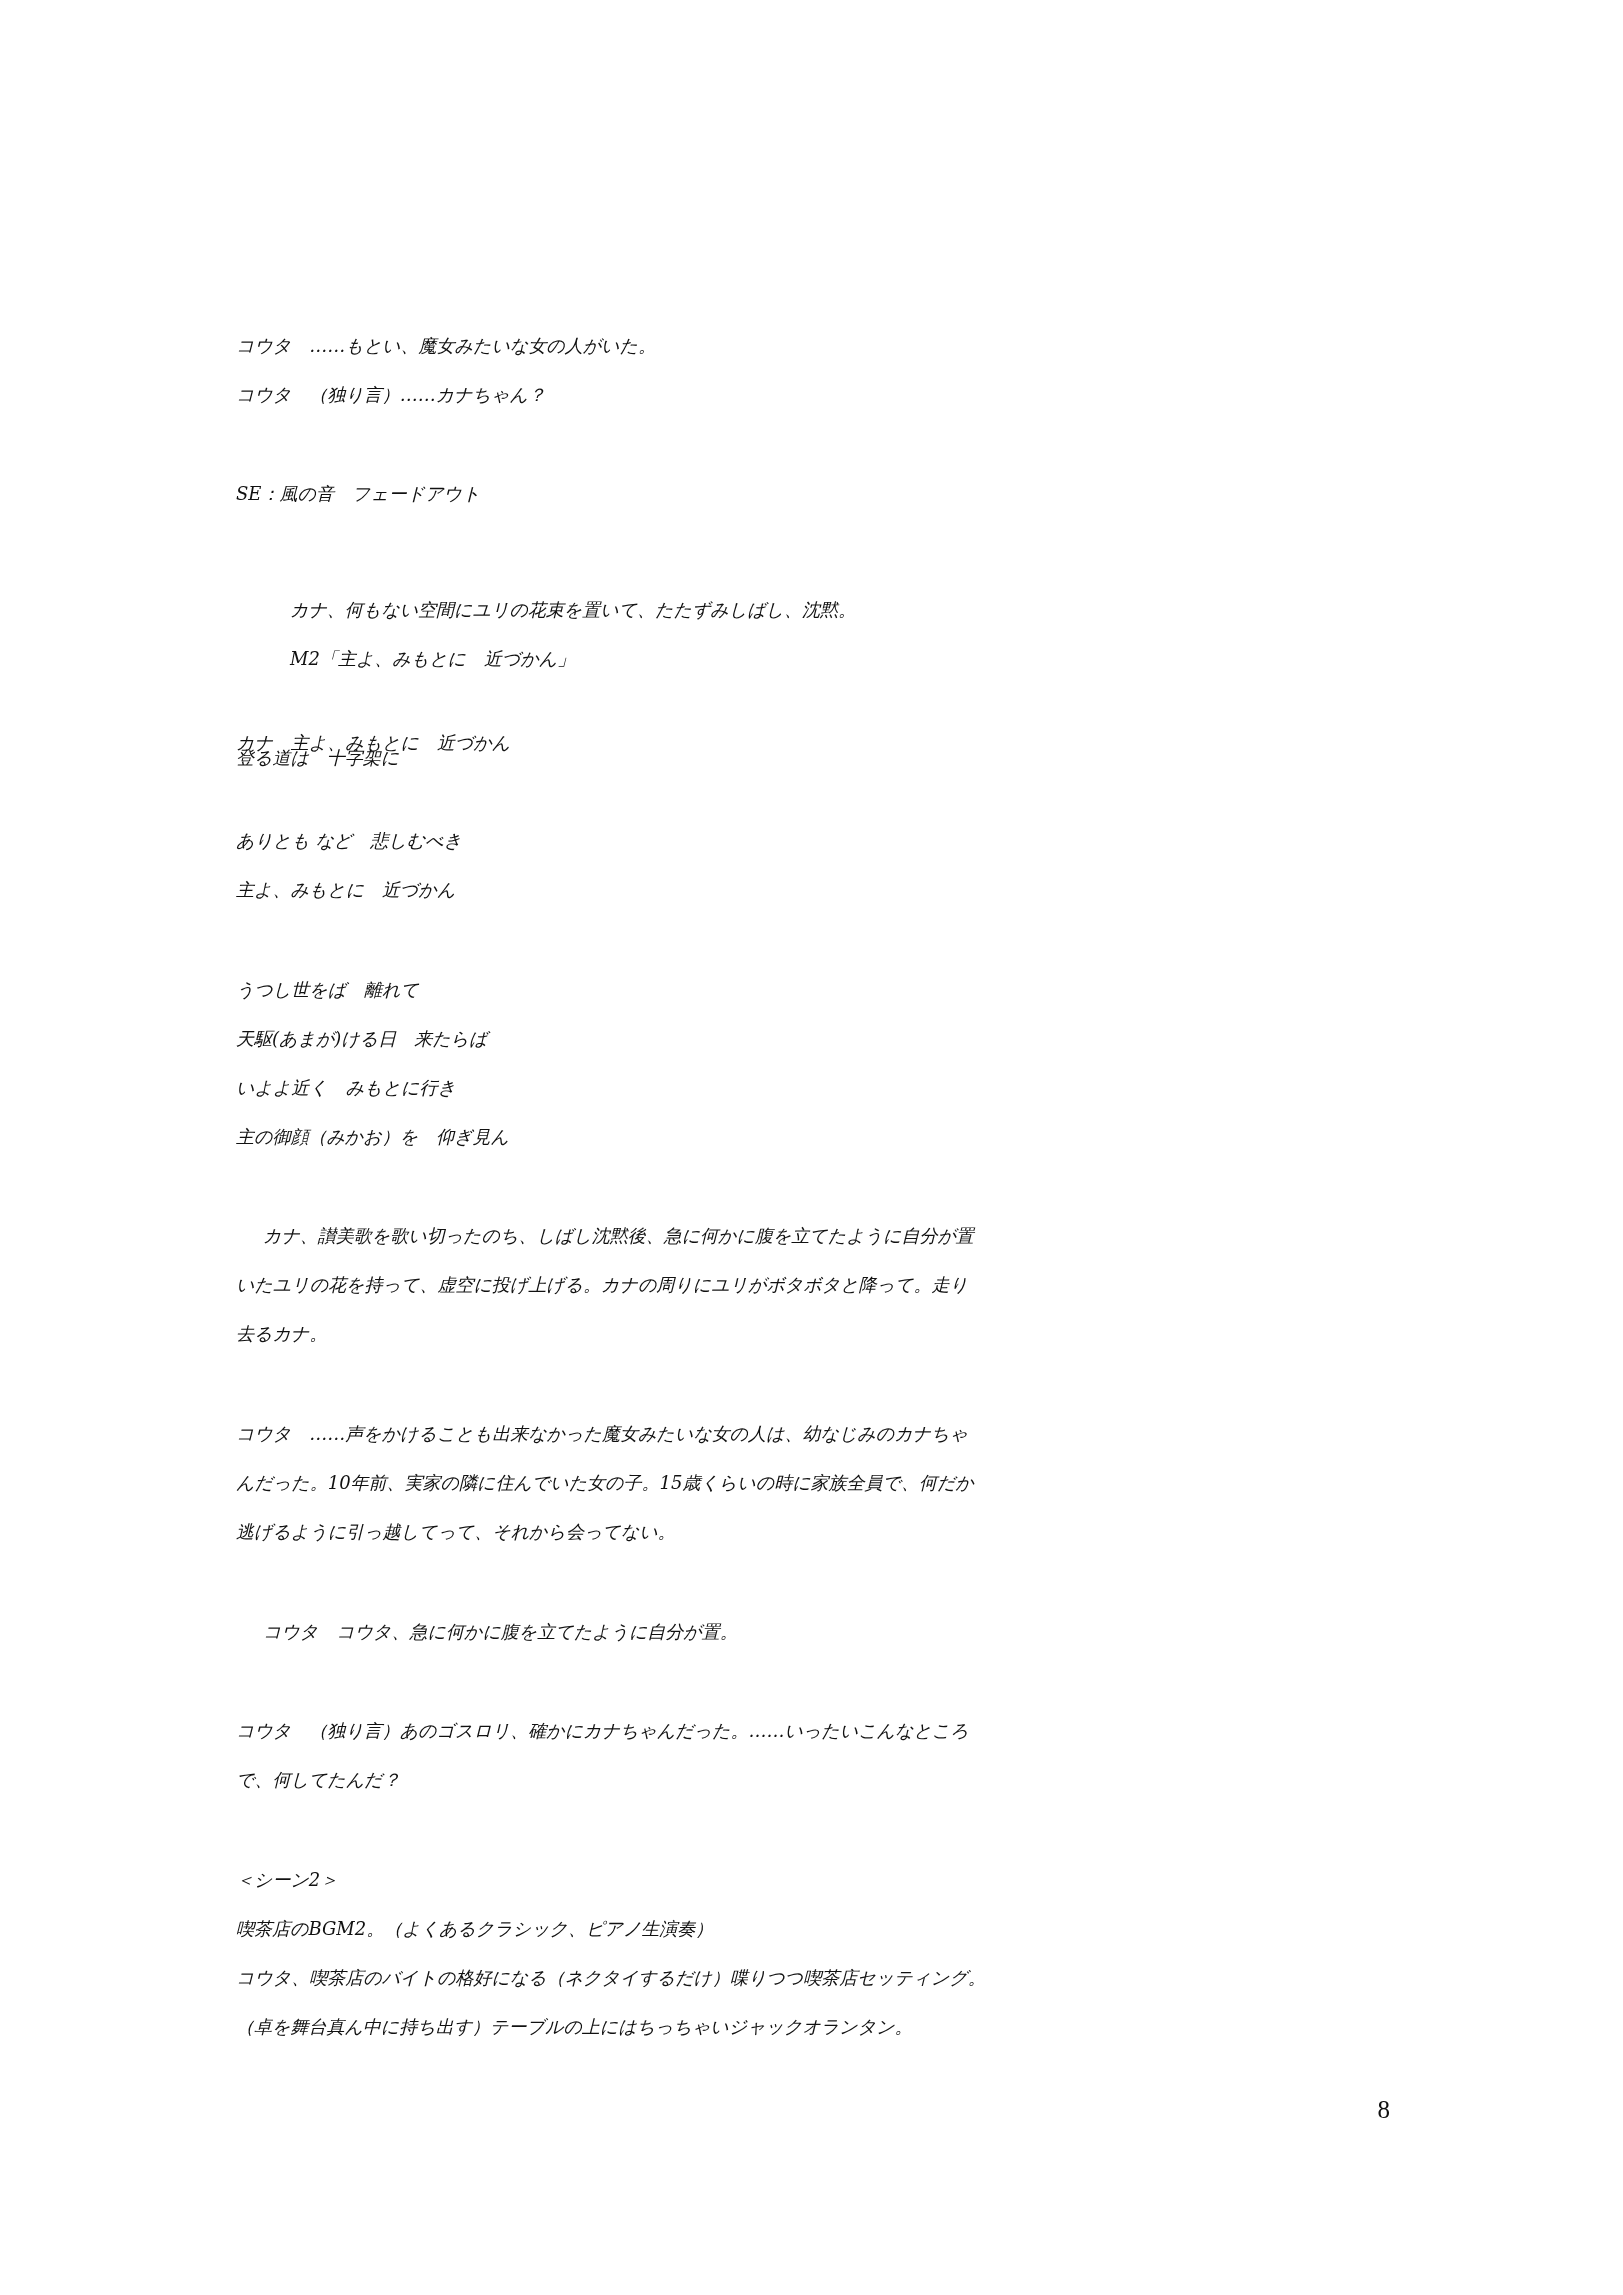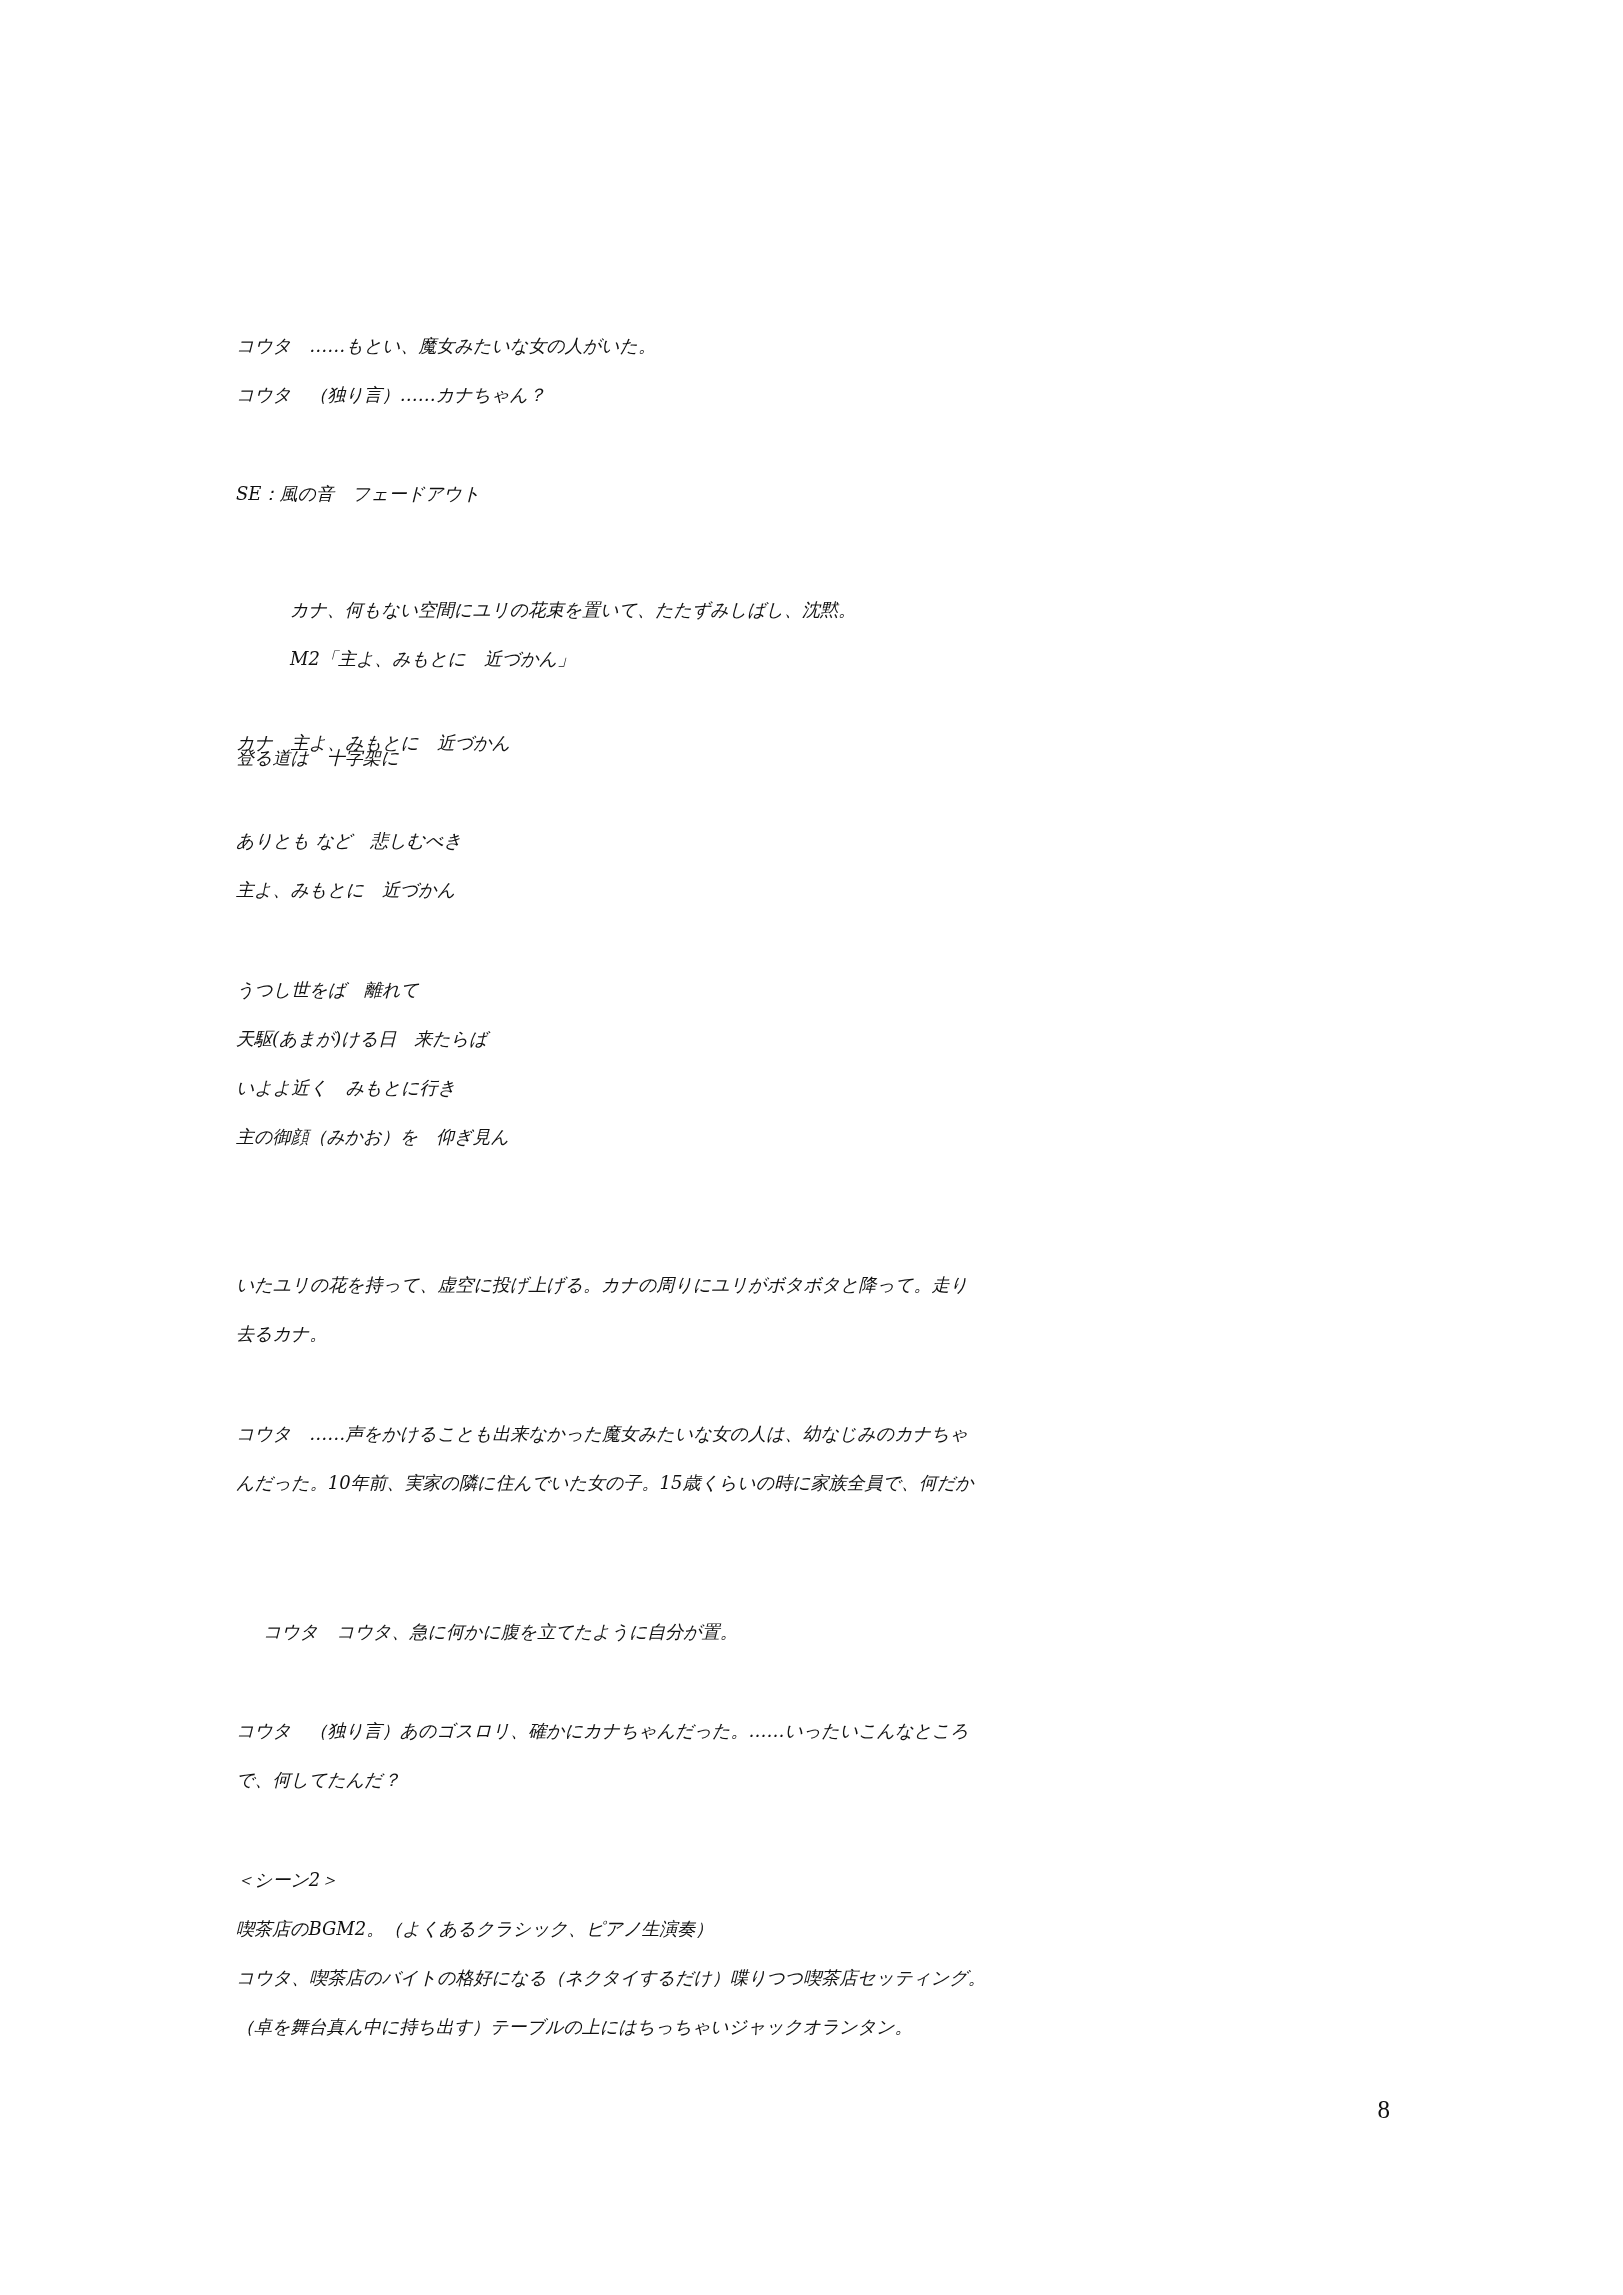--- a/index.html
+++ b/index.html
@@ -58,25 +58,27 @@
   <div class="line" style="top:728px">カナ　主よ、みもとに　近づかん</div>
   <div class="line" style="top:743px">登る道は　十字架に</div>
   <div class="line" style="top:826px">ありとも など　悲しむべき</div>
   <div class="line" style="top:875px">主よ、みもとに　近づかん</div>
 
   <div class="line" style="top:975px">うつし世をば　離れて</div>
   <div class="line" style="top:1024px">天駆(あまが)ける日　来たらば</div>
   <div class="line" style="top:1073px">いよよ近く　みもとに行き</div>
   <div class="line" style="top:1122px">主の御顔（みかお）を　仰ぎ見ん</div>
 
+  <div class="line indent1" style="top:1221px">カナ、讃美歌を歌い切ったのち、しばし沈黙後、急に何かに腹を立てたように自分が置</div>
   <div class="line" style="top:1270px">いたユリの花を持って、虚空に投げ上げる。カナの周りにユリがボタボタと降って。走り</div>
   <div class="line" style="top:1319px">去るカナ。</div>
 
   <div class="line" style="top:1419px">コウタ　……声をかけることも出来なかった魔女みたいな女の人は、幼なじみのカナちゃ</div>
   <div class="line" style="top:1468px">んだった。10年前、実家の隣に住んでいた女の子。15歳くらいの時に家族全員で、何だか</div>
+  <div class="line" style="top:1517px">逃げるように引っ越してって、それから会ってない。</div>
 
   <div class="line indent1" style="top:1617px">コウタ　コウタ、急に何かに腹を立てたように自分が置。</div>
 
   <div class="line" style="top:1716px">コウタ　（独り言）あのゴスロリ、確かにカナちゃんだった。……いったいこんなところ</div>
   <div class="line" style="top:1765px">で、何してたんだ？</div>
 
   <div class="line" style="top:1865px">＜シーン2＞</div>
   <div class="line" style="top:1914px">喫茶店のBGM2。（よくあるクラシック、ピアノ生演奏）</div>
   <div class="line" style="top:2012px">（卓を舞台真ん中に持ち出す）テーブルの上にはちっちゃいジャックオランタン。</div>
   <div class="line" style="top:1963px">コウタ、喫茶店のバイトの格好になる（ネクタイするだけ）喋りつつ喫茶店セッティング。</div>

